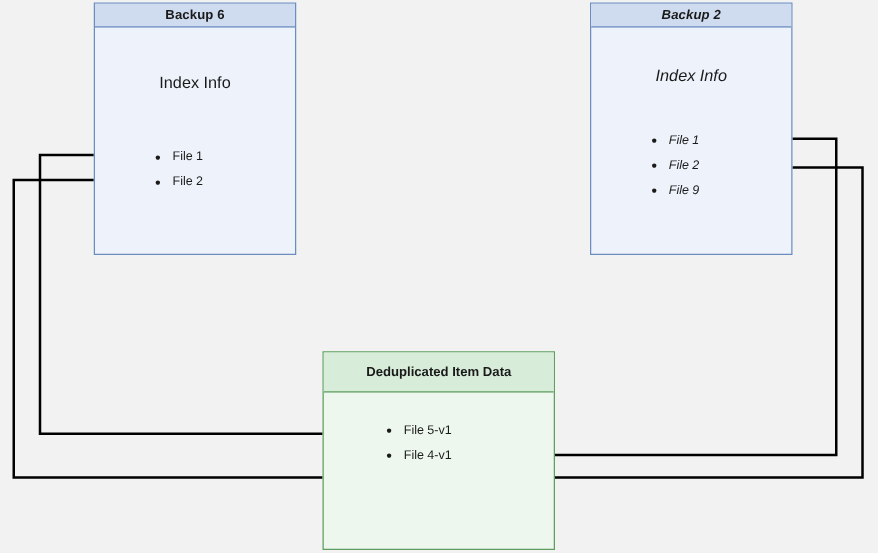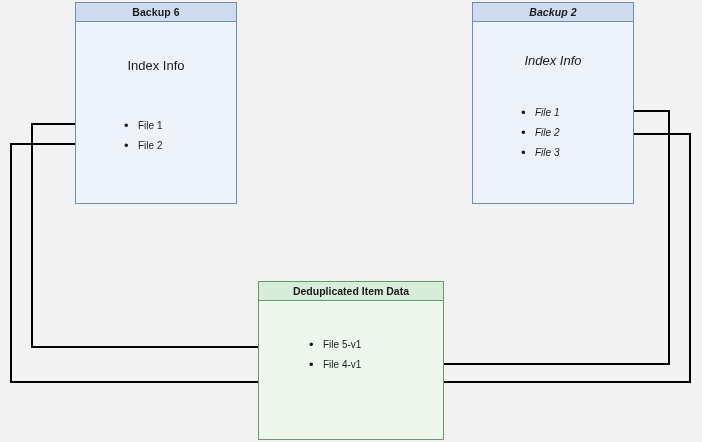--- a/index.html
+++ b/index.html
@@ -76,21 +76,21 @@
     color: #1a1a1a;
   }
   .dedup-box {
     position: absolute;
     box-sizing: border-box;
     background: #edf7ee;
     border: 1px solid #5f9e60;
   }
   .dedup-header {
     box-sizing: border-box;
-    height: 19px;
+    height: 32px;
     background: #d7ecd9;
     border-bottom: 1px solid #5f9e60;
     font-size: 10.5px;
     font-weight: bold;
     color: #1a1a1a;
     display: flex;
     align-items: center;
     justify-content: center;
   }
 </style>
@@ -123,21 +123,21 @@
       <li>File 2</li>
     </ul>
   </div>
 
   <div class="box" style="left:472px; top:2px; width:162px; height:202px;font-style:italic;">
     <div class="box-header">Backup 2</div>
     <div class="box-title" style="top:50px;">Index Info</div>
     <ul class="file-list" style="left:46px; top:100px;">
       <li>File 1</li>
       <li>File 2</li>
-      <li>File 3</li>
+      <li>File 9</li>
     </ul>
   </div>
 
   <div class="dedup-box" style="left:258px; top:281px; width:186px; height:159px;">
     <div class="dedup-header">Deduplicated Item Data</div>
     <ul class="file-list" style="left:48px; top:53px;">
       <li>File 5-v1</li>
       <li>File 4-v1</li>
     </ul>
   </div>

